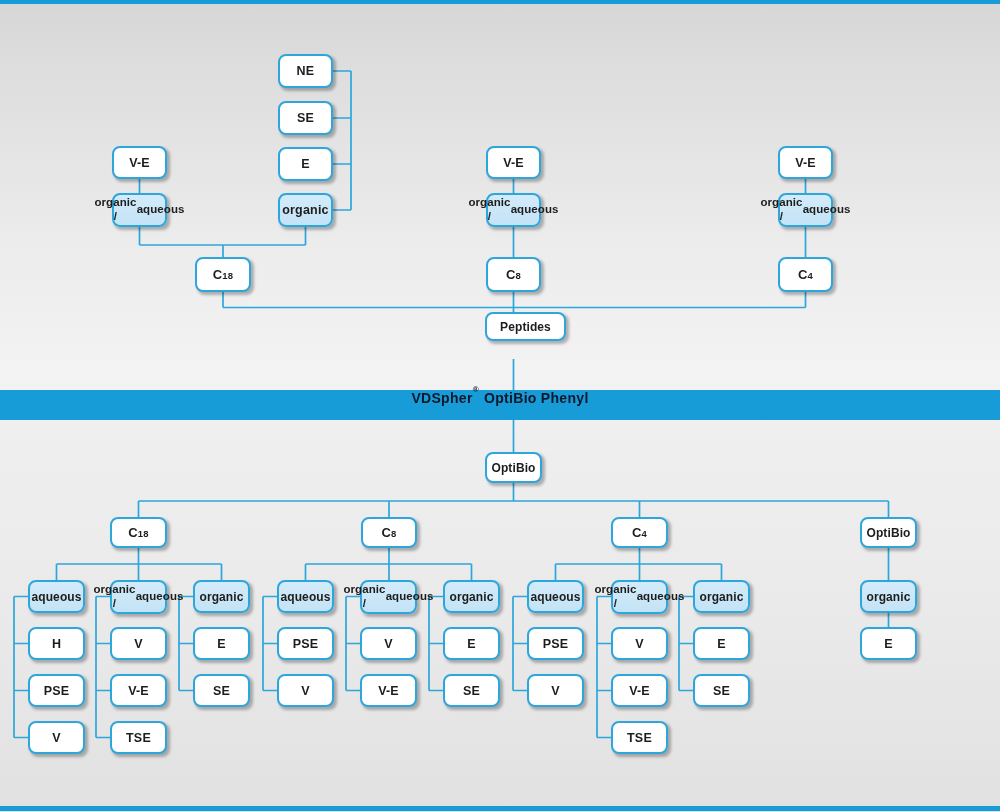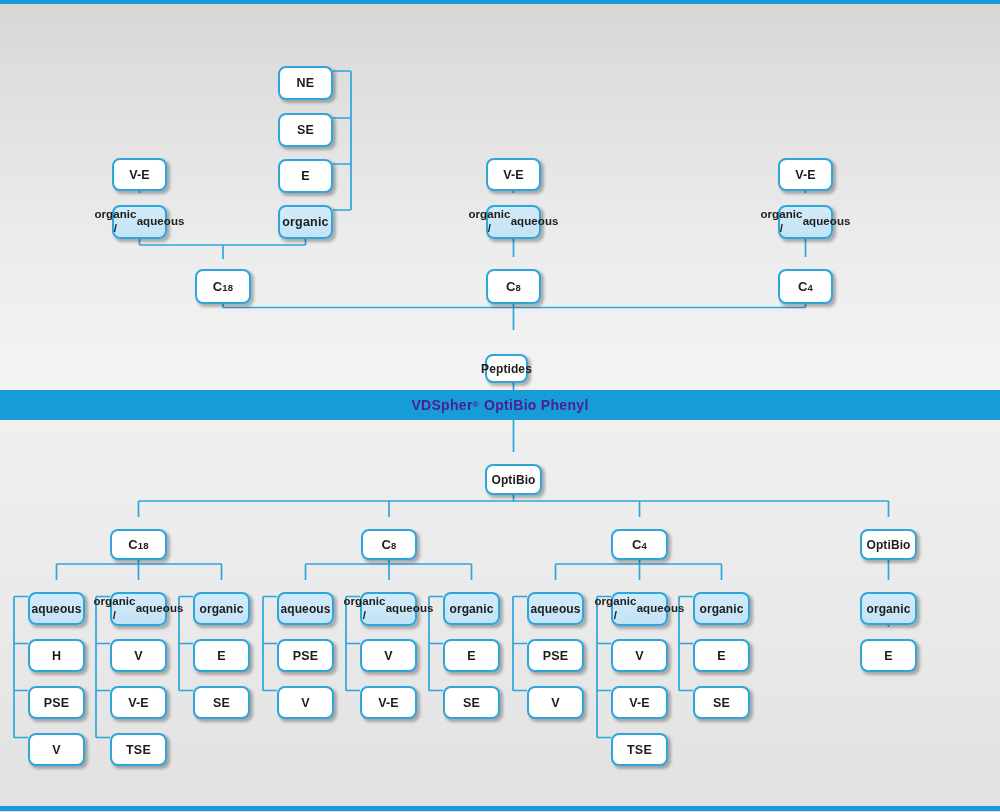--- a/index.html
+++ b/index.html
@@ -13,32 +13,31 @@
   .edge-bar.bottom{top:806px;height:5px;}
   svg.wires{position:absolute;left:0;top:0;}
   svg.wires path{fill:none;stroke:#2da6dc;stroke-width:1.7px;}
   .node{
     position:absolute;box-sizing:border-box;
     background:#ffffff;border:2px solid #2da6dc;border-radius:8px;
     display:flex;align-items:center;justify-content:center;
     font-weight:bold;font-size:12.5px;letter-spacing:.2px;color:#1d1d1b;
     box-shadow:2.5px 2.5px 3px rgba(0,0,0,.28);
     text-align:center;
-    margin-top:12px;
   }
   .node.blue{background:linear-gradient(180deg,#d3ebfa,#c3e3f6);}
   .node.twoline{flex-direction:row;font-size:11.5px;line-height:1.18;letter-spacing:.1px;}
   .node .lbl{display:inline;}
   .node .lbl .big{font-size:13px;}
   .node .lbl .num{font-size:9.5px;}
   .node.small-text{font-size:12px;letter-spacing:.1px;}
   .banner{
     position:absolute;left:0;top:390px;width:1000px;height:30px;
-    background:#189cd8;color:#4c1d95;
-    display:flex;align-items:center;justify-content:center;
+    background:#189cd8;color:#0f172a;
+    display:flex;align-items:flex-start;justify-content:center;
     font-weight:bold;font-size:14px;letter-spacing:.3px;
   }
   .banner sup{font-size:8px;line-height:0;margin:0 1px 0 0;}
   .banner .rest{white-space:pre;}
 </style>
 </head>
 <body>
 
 <div class="stage">
 
@@ -79,21 +78,21 @@
 
   <div class="node" style="left:778px;top:146px;width:55px;height:33px">V-E</div>
   <div class="node blue twoline" style="left:778px;top:193px;width:55px;height:34px">
     <span>organic /</span>
     <span>aqueous</span>
   </div>
   <div class="node" style="left:778px;top:257px;width:55px;height:35px">
     <span class="lbl"><span class="big">C</span><span class="num">4</span></span>
   </div>
 
-  <div class="node small-text" style="left:485px;top:342px;width:43px;height:29px">Peptides</div>
+  <div class="node small-text" style="left:485px;top:312px;width:81px;height:29px">Peptides</div>
 
   <div class="banner">
     <span>VDSpher</span>
       <sup>®</sup>
       <span class="rest"> OptiBio Phenyl</span>
   </div>
 
   <div class="node small-text" style="left:485px;top:452px;width:57px;height:31px">OptiBio</div>
 
   <div class="node" style="left:110px;top:517px;width:57px;height:31px">

